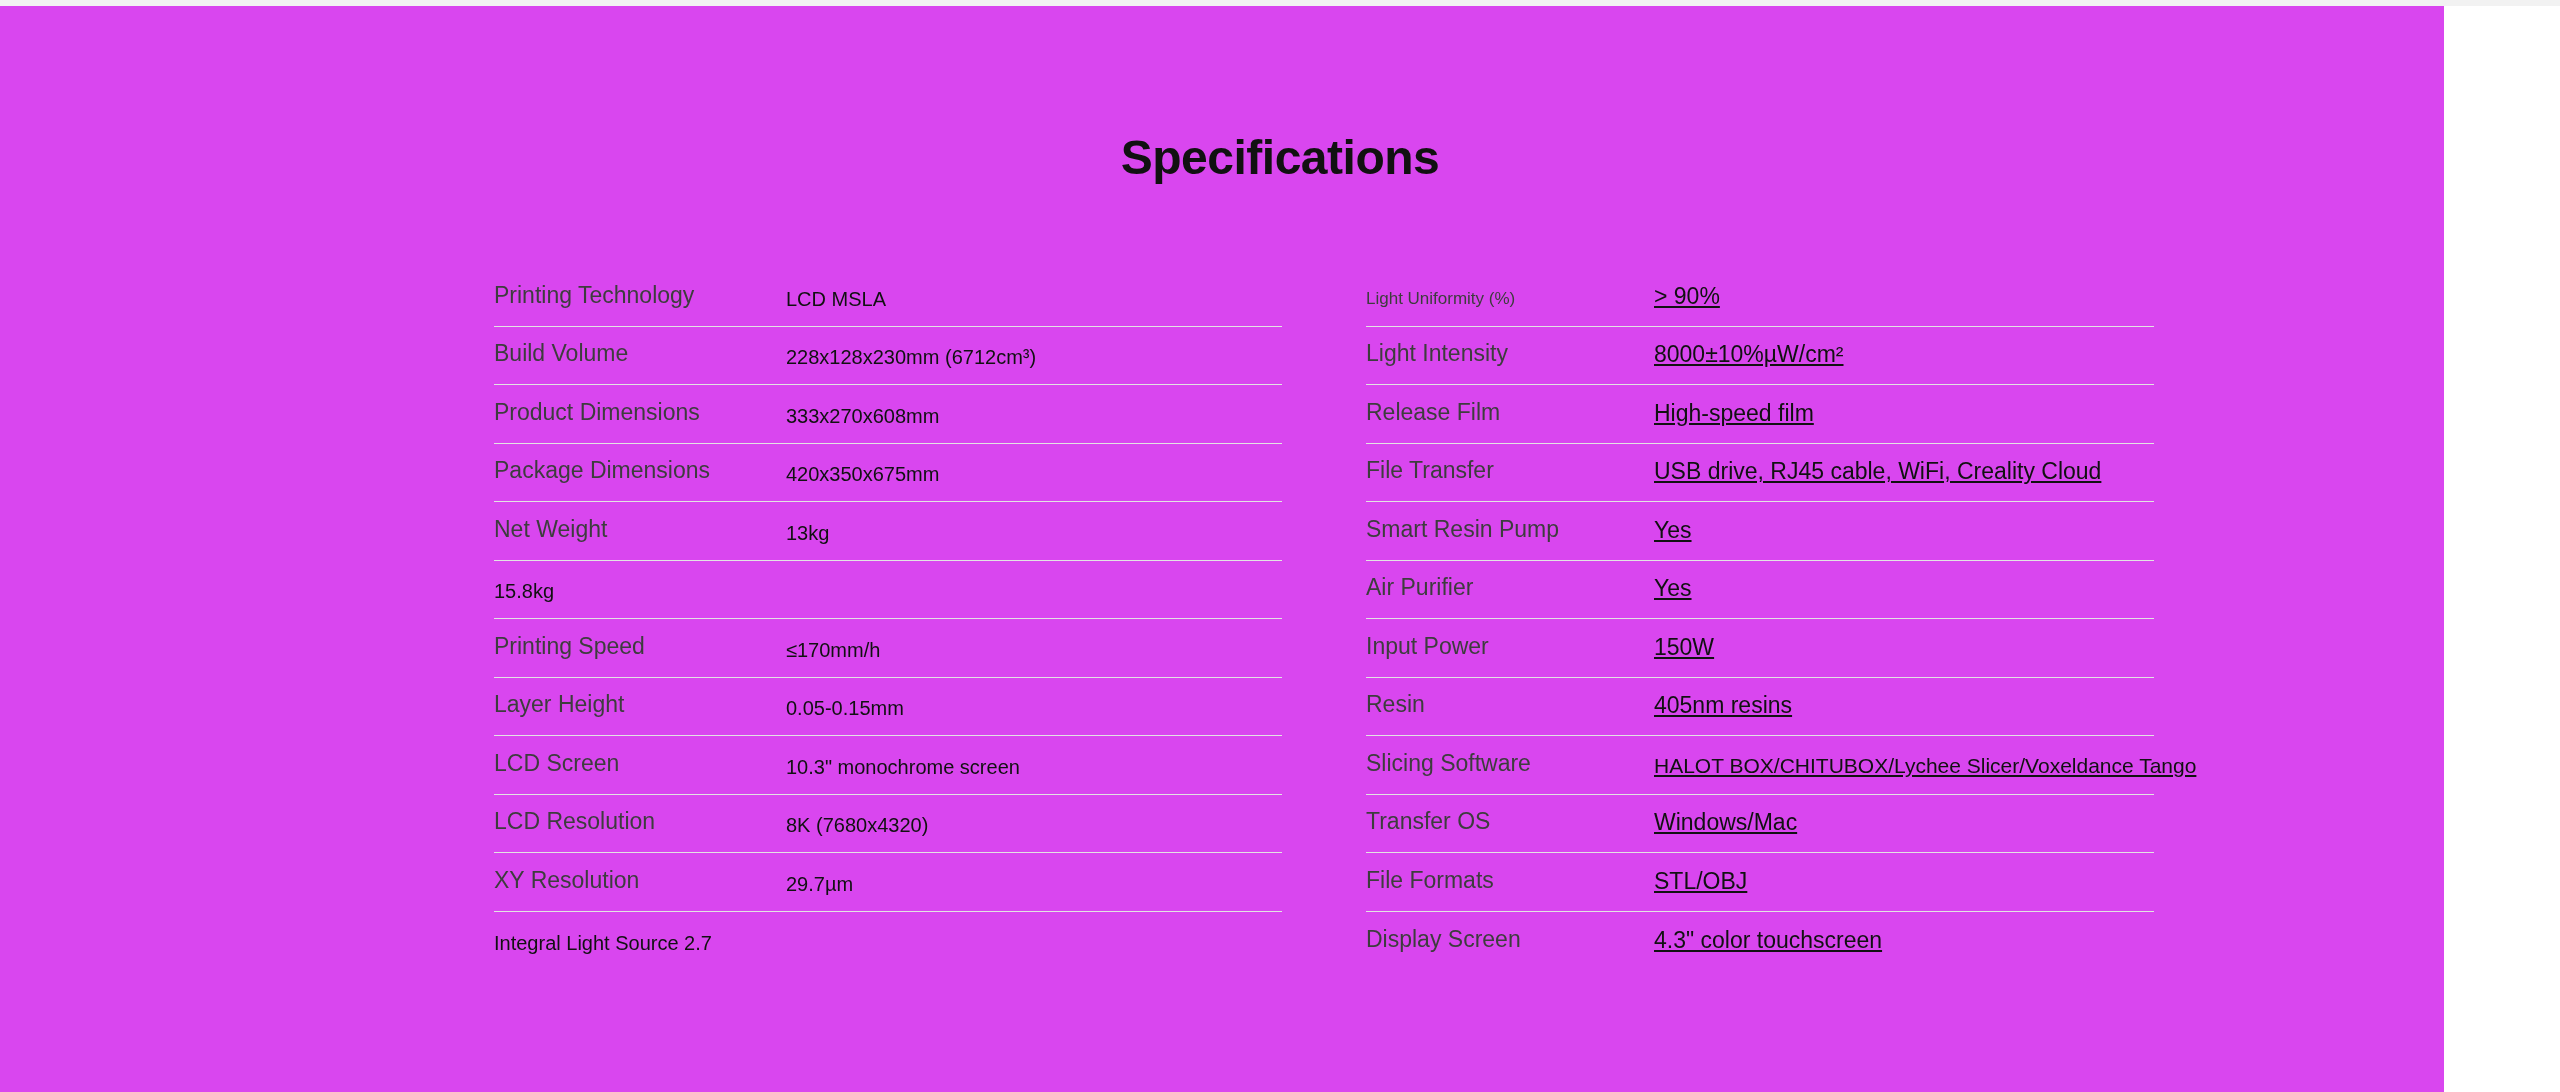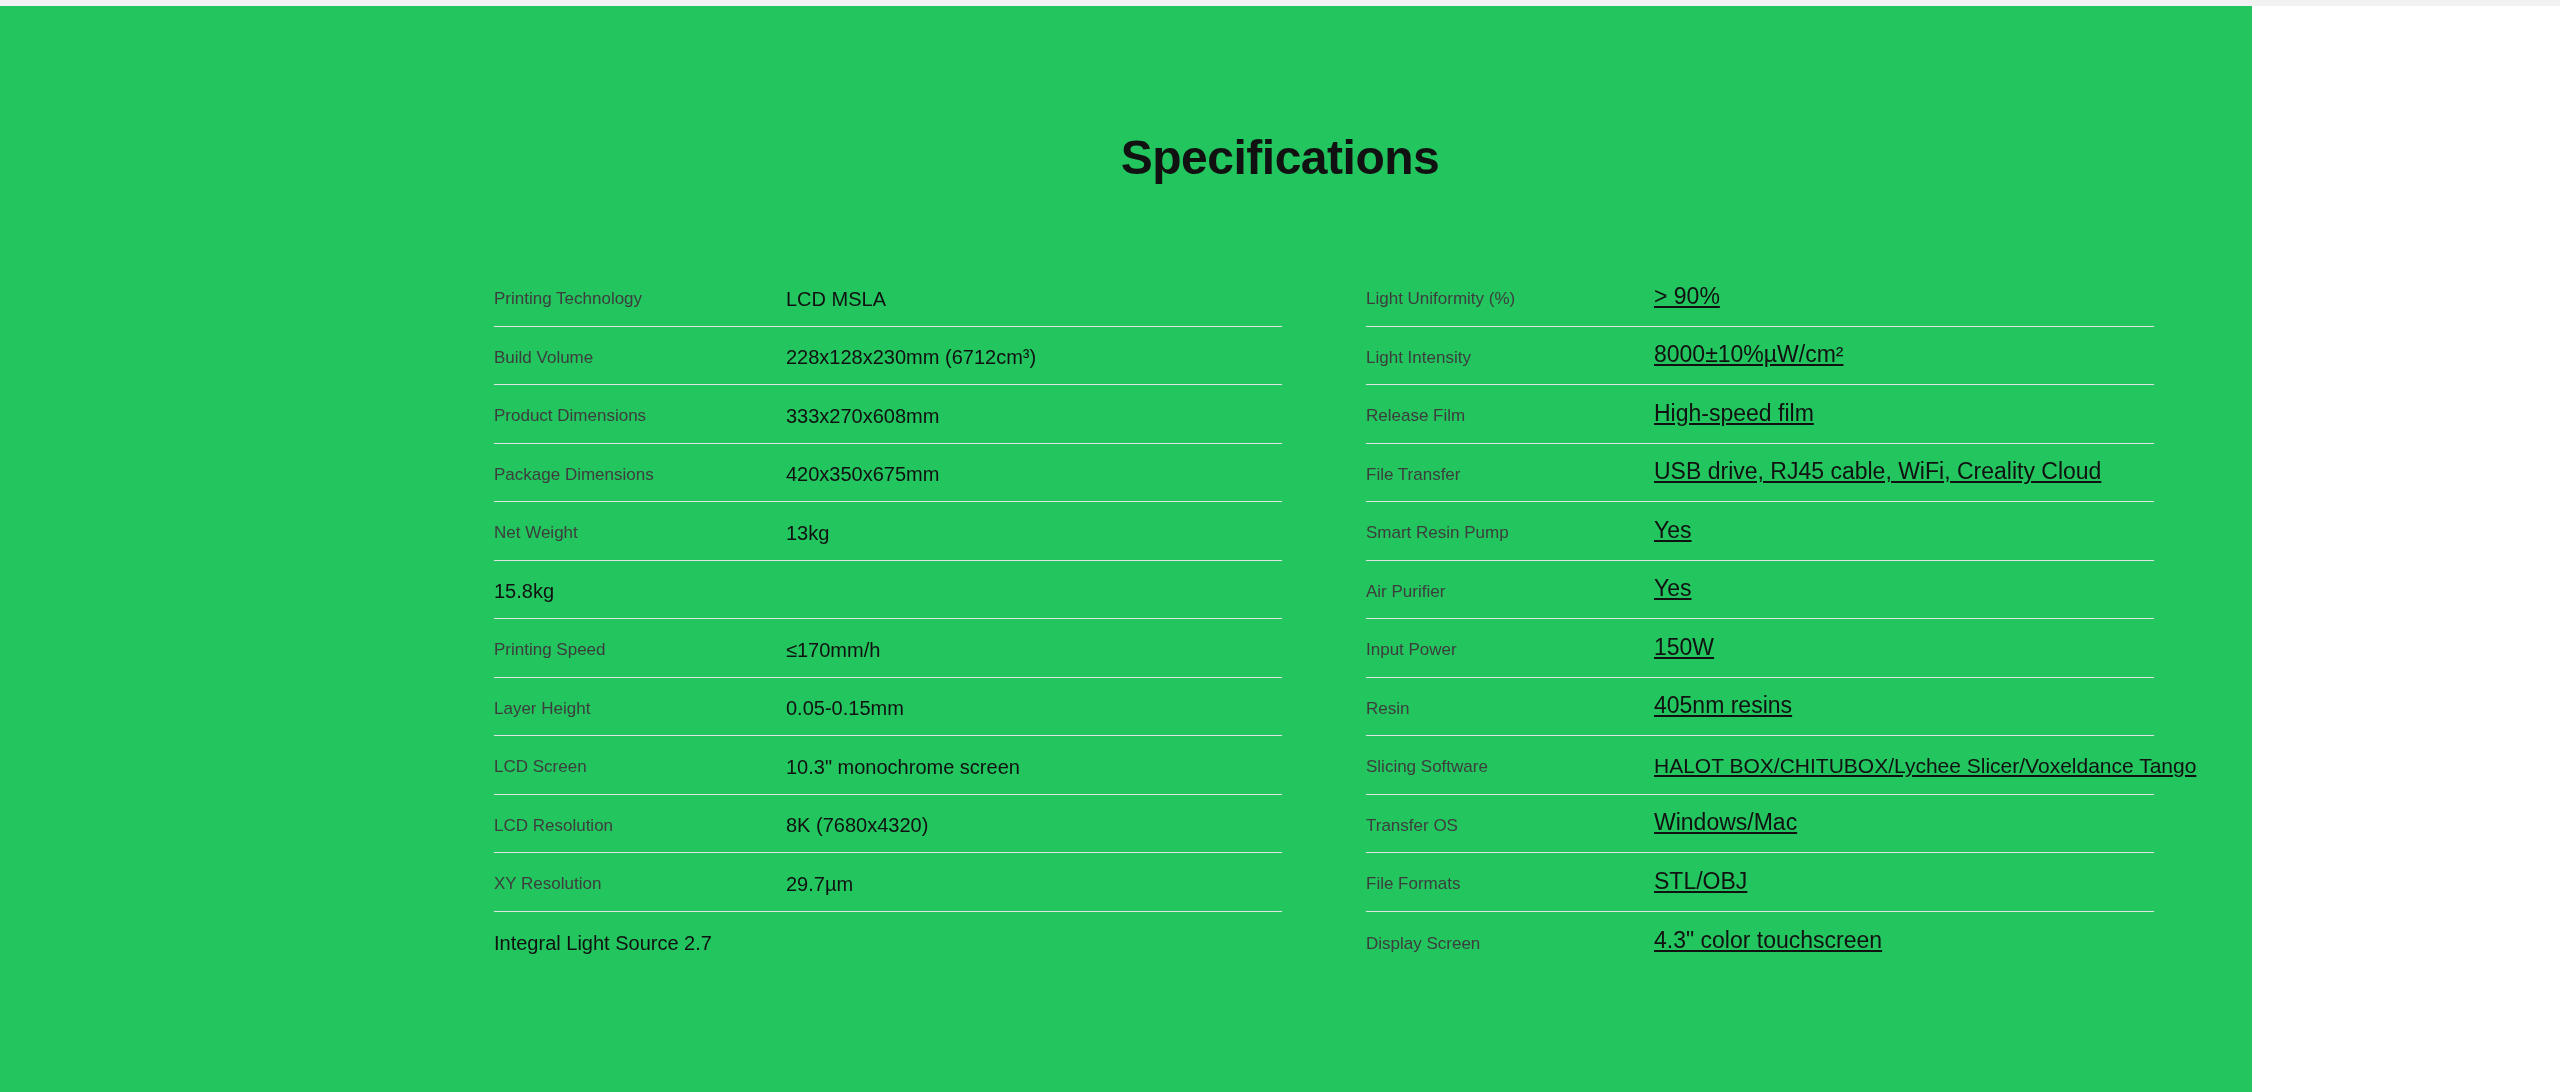--- a/index.html
+++ b/index.html
@@ -8,24 +8,24 @@
     background: #ffffff;
   }
   body {
     width: 2560px;
     height: 1092px;
     font-family: "Liberation Sans", sans-serif;
     color: #1a1a1a;
     overflow: hidden;
   }
   .page {
-    width: 2252px;
+    width: 2444px;
     height: 1092px;
     position: relative;
-    background: #22c55e;
+    background: #d946ef;
   }
   .top-rule {
     position: absolute;
     top: 0;
     left: 0;
     width: 2560px;
     height: 6px;
     background: #f2f2f2;
   }
   .title {
@@ -58,21 +58,21 @@
     display: flex;
     align-items: flex-end;
     height: 58.5px;
     border-bottom: 1px solid #e3e3e3;
     box-sizing: border-box;
   }
   .spec-row:last-child {
     border-bottom: none;
   }
   .spec-key {
-    font-size: 17px;
+    font-size: 23px;
     color: #3d3d3d;
     line-height: 1.2;
     padding-bottom: 16px;
     flex: 0 0 auto;
   }
   .spec-col.left .spec-key  { width: 292px; }
   .spec-col.right .spec-key { width: 288px; }
   .spec-val {
     font-size: 20px;
     color: #111111;

